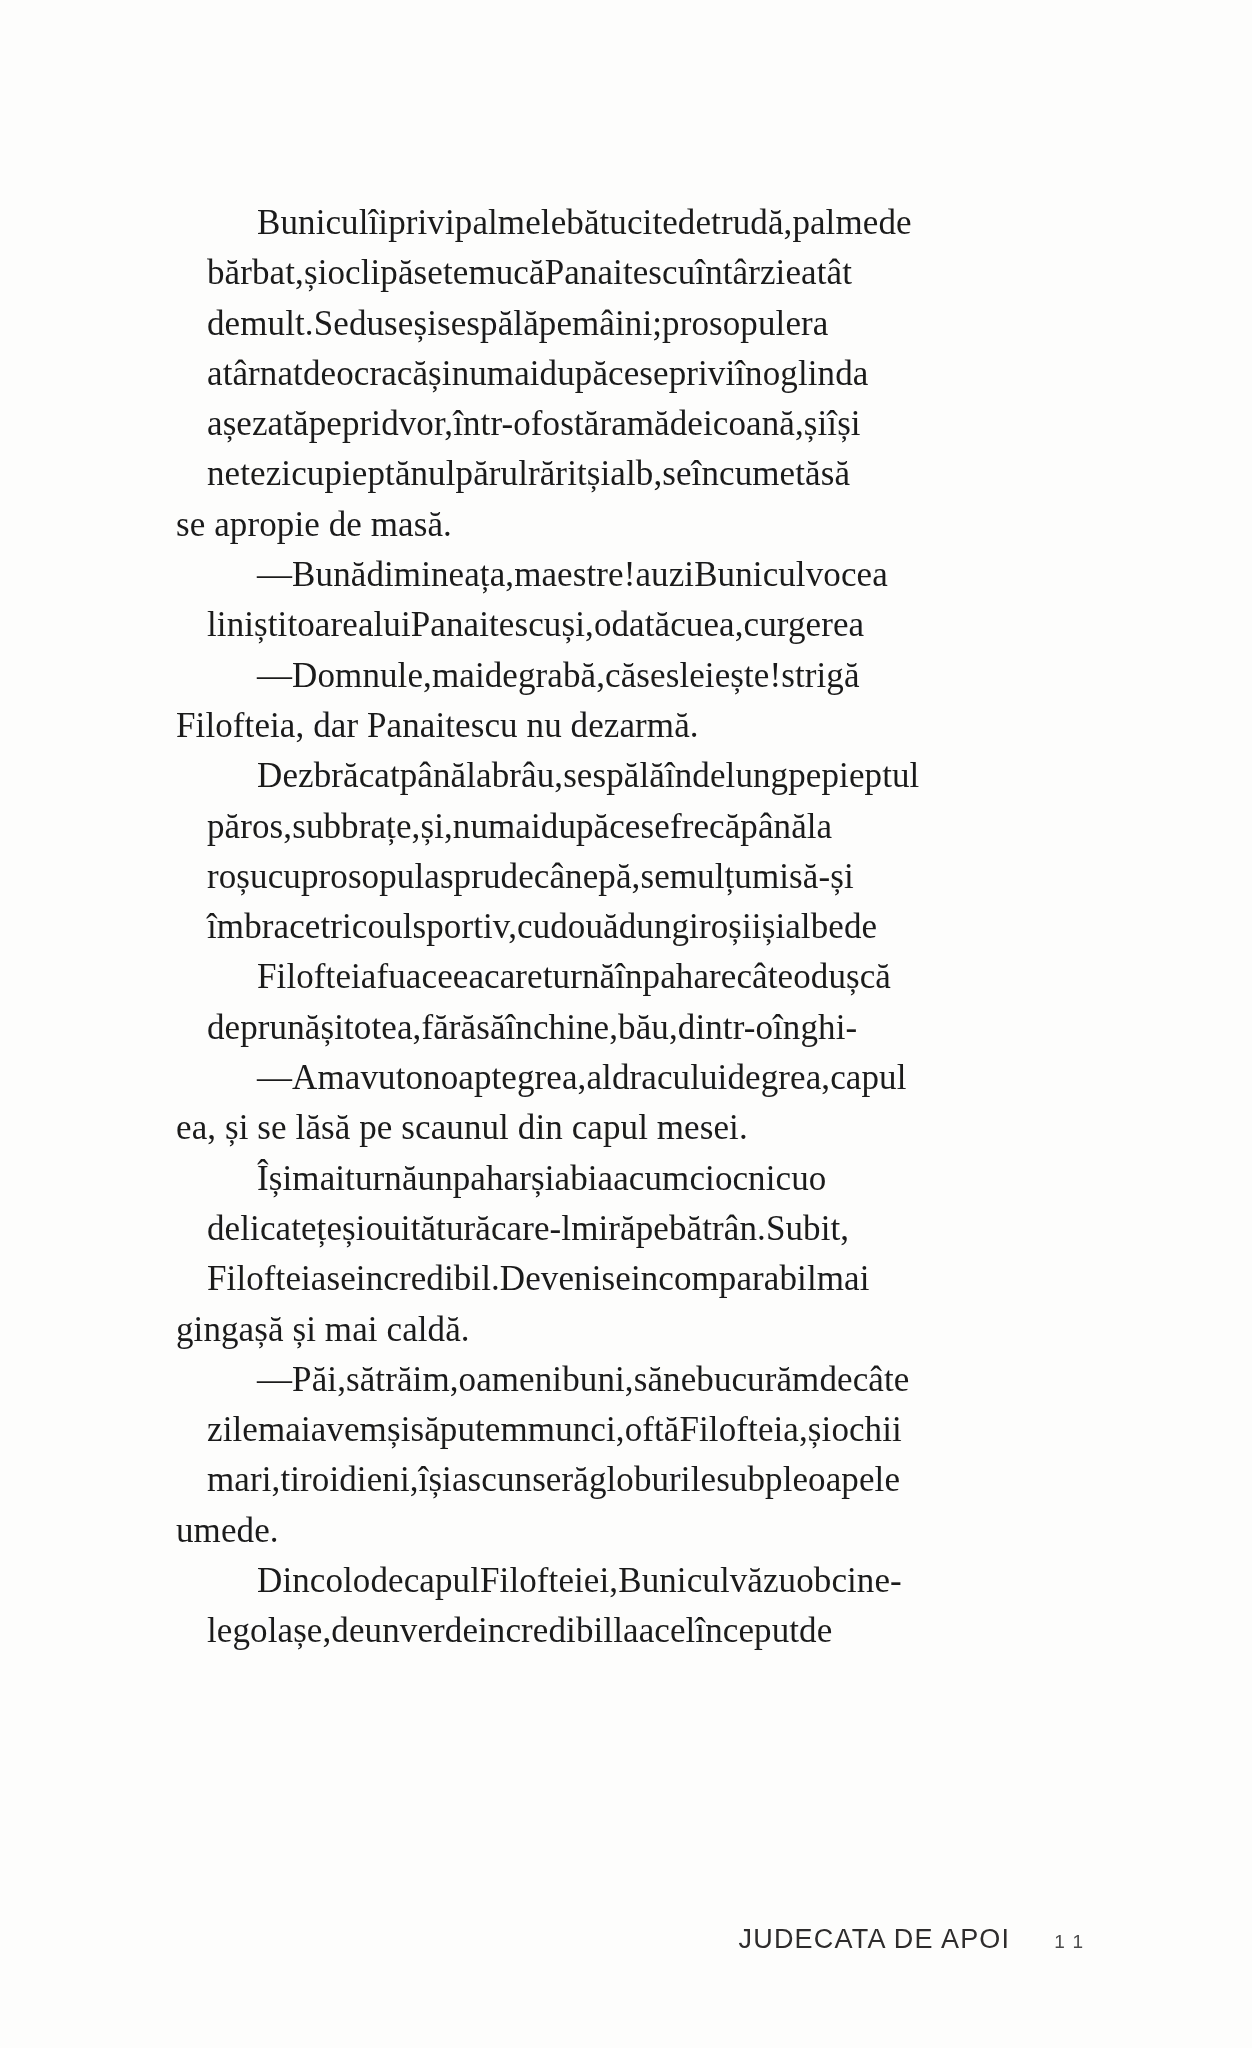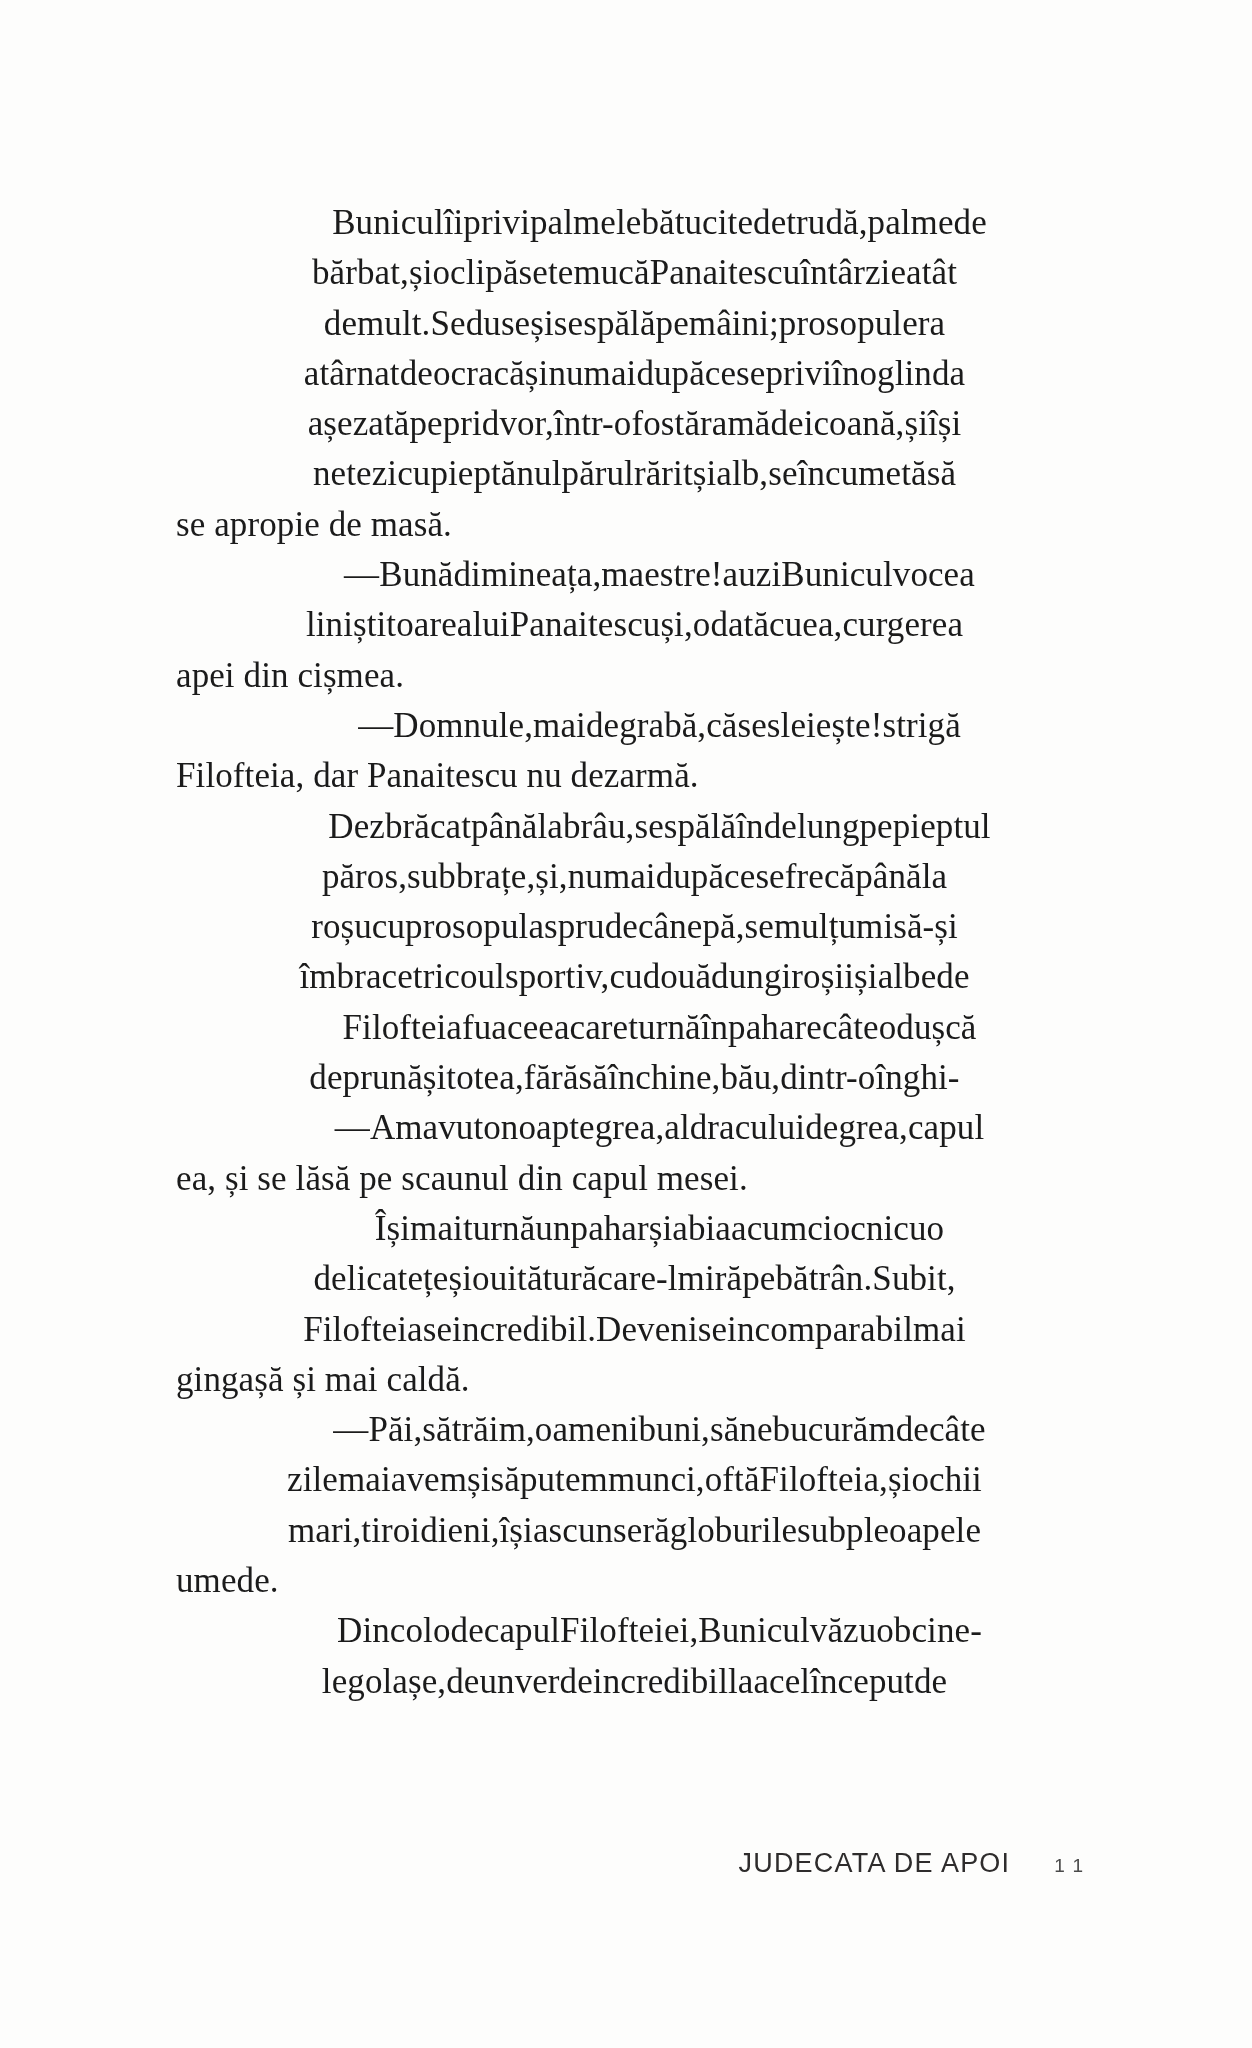--- a/index.html
+++ b/index.html
@@ -24,26 +24,27 @@
     color: #1b1b1b;
     letter-spacing: 0.1px;
   }
   .line {
     height: 50.3px;
     line-height: 50.3px;
     white-space: nowrap;
   }
   .line.just {
     display: flex;
-    justify-content: center;
+    justify-content: flex-start;
+    margin-left: 31px;
   }
   .line.indent { padding-left: 50px; }
   .page-footer {
     position: absolute;
-    top: 1848px;
+    top: 1924px;
     right: 160px;
     display: flex;
     align-items: baseline;
     gap: 44px;
     font-family: "Liberation Sans", sans-serif;
   }
   .running-title {
     font-size: 27px;
     letter-spacing: 1.2px;
     color: #2e2c2c;
@@ -150,21 +151,20 @@
         <span>liniștitoare</span>
         <span>a</span>
         <span>lui</span>
         <span>Panaitescu</span>
         <span>și,</span>
         <span>odată</span>
         <span>cu</span>
         <span>ea,</span>
         <span>curgerea</span>
       </div>
-      <div class="line">apei din cișmea.</div>
       <div class="line indent just">
         <span>—</span>
         <span>Domnule,</span>
         <span>mai</span>
         <span>degrabă,</span>
         <span>că</span>
         <span>se</span>
         <span>sleiește!</span>
         <span>strigă</span>
       </div>

